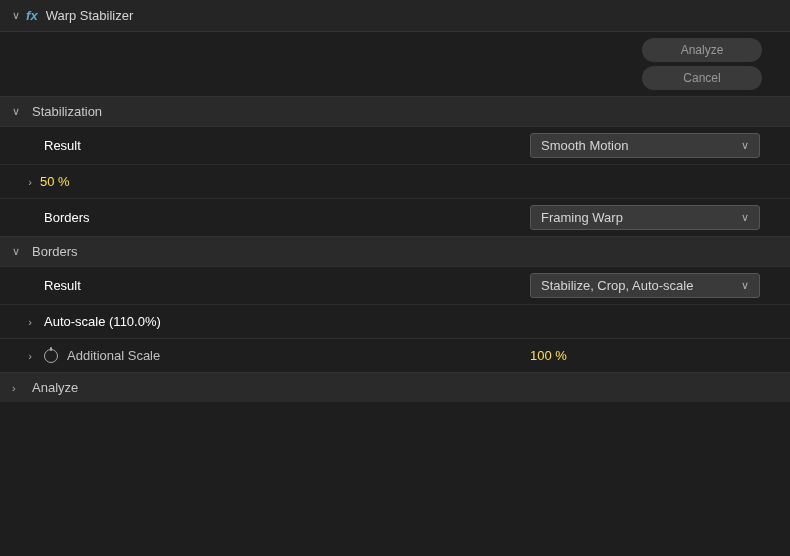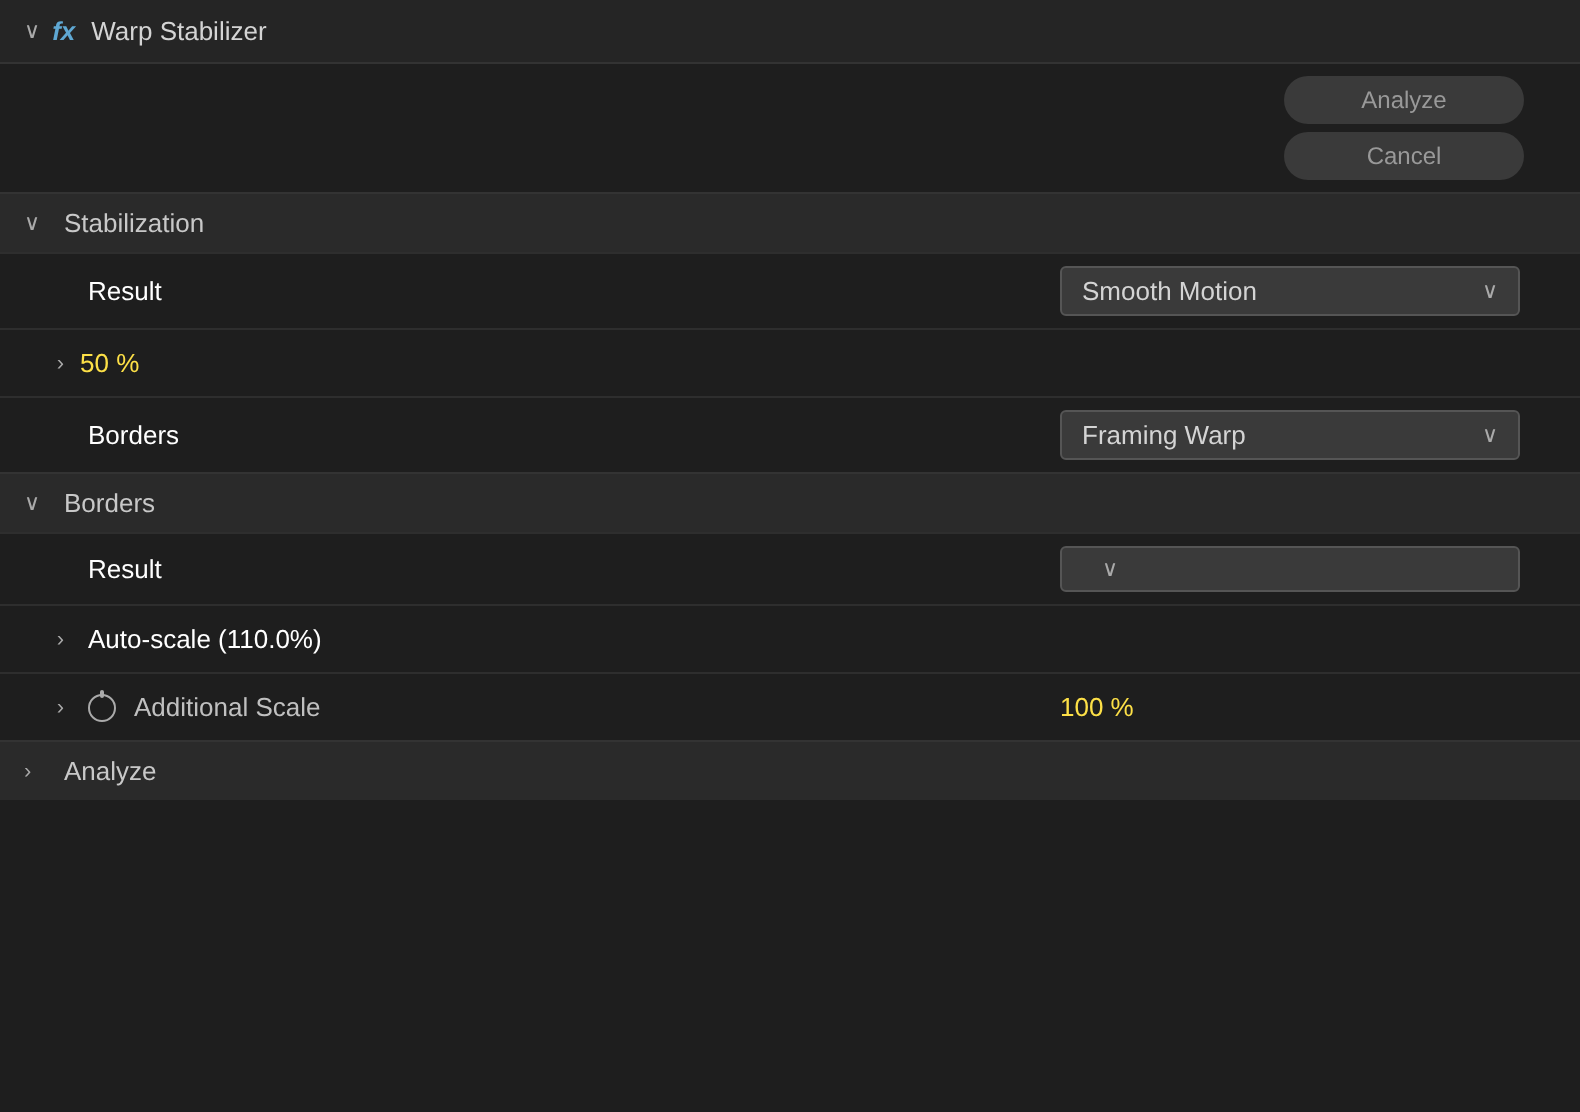--- a/index.html
+++ b/index.html
@@ -250,20 +250,21 @@
   <div class="section-header">
     <span class="chevron">∨</span>
     <span class="section-label">Borders</span>
   </div>
 
   <div class="prop-row">
     <div class="indent"></div>
     <span class="prop-label">Result</span>
     <div class="prop-value">
       <div class="dropdown">
+        <span>Stabilize, Crop, Auto-scale</span>
         <span class="dd-arrow">∨</span>
       </div>
     </div>
   </div>
 
   <div class="prop-row">
     <div class="indent">
       <span class="chevron">›</span>
     </div>
     <span class="prop-label">Auto-scale (110.0%)</span>

